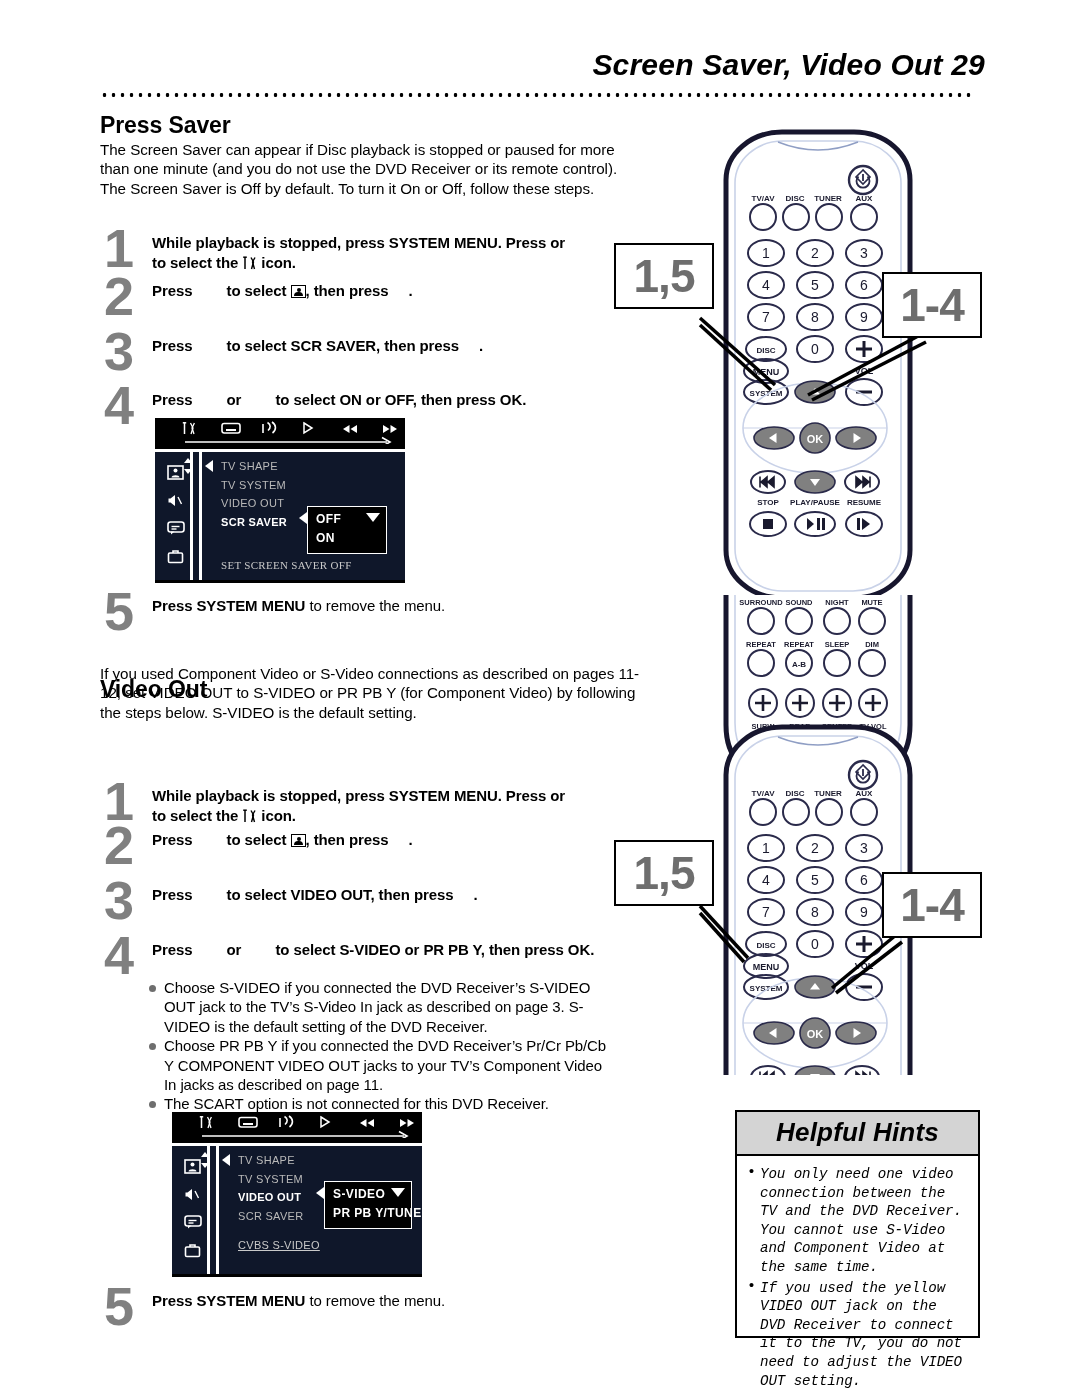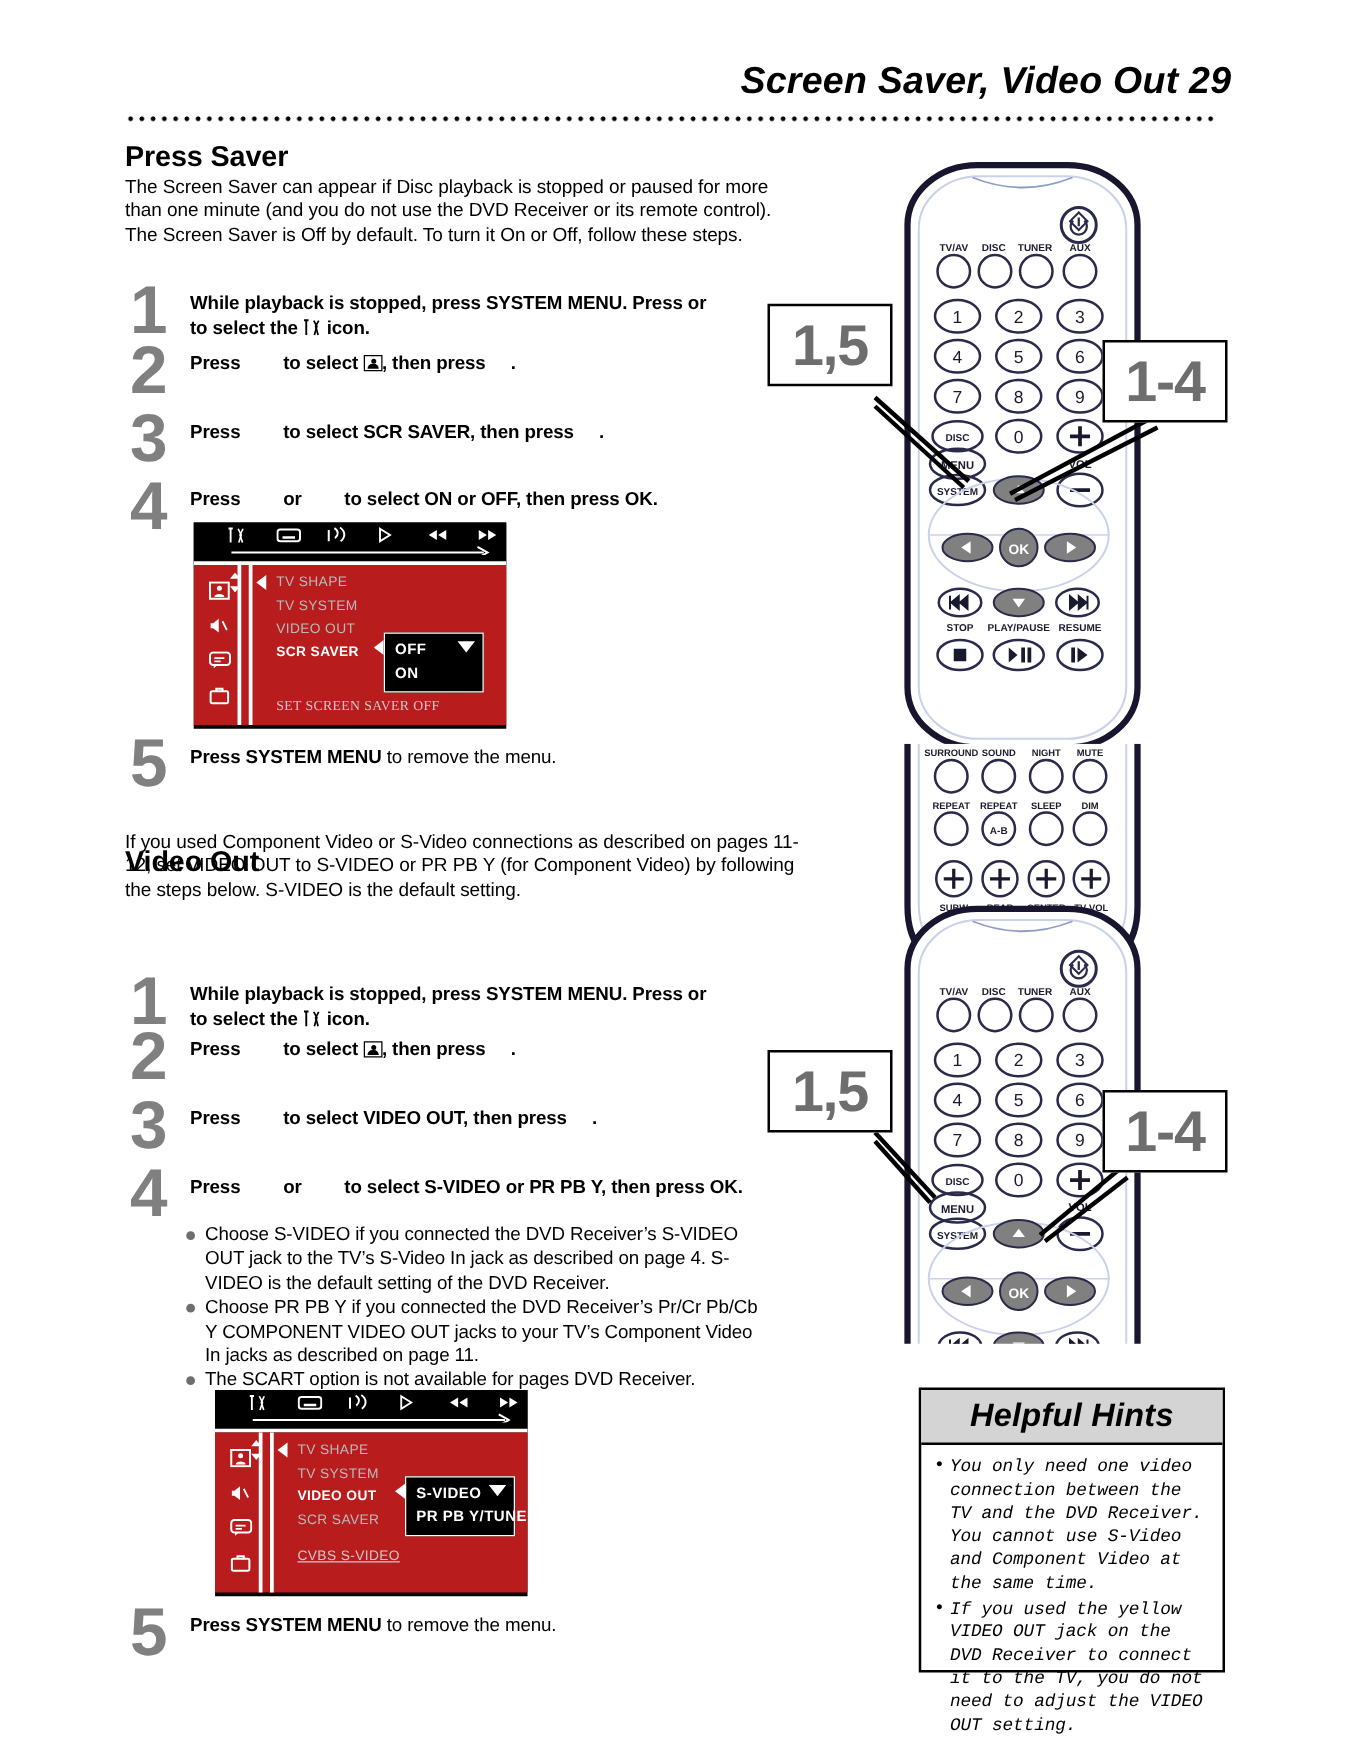--- a/index.html
+++ b/index.html
@@ -83,21 +83,21 @@
     position:relative; width:100%; height:34px; background:#000;
     border-bottom:3px solid #fff; box-sizing:border-box;
   }
   .osd-icons {
     position:absolute; left:26px; top:3px; display:flex; gap:20px; align-items:center;
   }
   .osd-icons .oi { width:20px; height:16px; position:relative; }
   .osd-arrow-h {
     position:absolute; left:30px; bottom:5px; right:6px; height:9px;
   }
-  .osd-body { position:relative; width:100%; background:#b91c1c; }
+  .osd-body { position:relative; width:100%; background:#0f172a; }
   .osd-side {
     position:absolute; left:0; top:0; width:44px; bottom:0;
     display:flex; flex-direction:column; align-items:center;
     justify-content:space-around; padding:8px 0; box-sizing:border-box;
   }
   .osd-side .si { width:20px; height:18px; position:relative; }
   .osd-vrule {
     position:absolute; top:0; bottom:0; width:3px; background:#fff;
   }
   .osd-list { position:absolute; font-size:11px; color:#b9b9b9; letter-spacing:0.3px; }
@@ -507,23 +507,23 @@
   </div>
 
   <div class="step" style="left:104px; top:932px; width:520px;">
     <div class="step-num">4</div>
     <div class="step-body">
       <span>Press </span><span class="gapbtn"></span><span> or </span><span class="gapbtn"></span><span> to select </span><span>S-VIDEO</span><span> or </span><span>PR PB Y</span><span>, then press </span><span>OK</span><span>.</span>
     </div>
   </div>
 
   <div class="bullets" style="left:148px; top:978px;">
-    <div class="bi">Choose S-VIDEO if you connected the DVD Receiver’s S-VIDEO OUT jack to the TV’s S-Video In jack as described on page 4. S-VIDEO is the default setting of the DVD Receiver.</div>
+    <div class="bi">Choose S-VIDEO if you connected the DVD Receiver’s S-VIDEO OUT jack to the TV’s S-Video In jack as described on page 3. S-VIDEO is the default setting of the DVD Receiver.</div>
     <div class="bi">Choose PR PB Y if you connected the DVD Receiver’s Pr/Cr Pb/Cb Y COMPONENT VIDEO OUT jacks to your TV’s Component Video In jacks as described on page 11.</div>
-    <div class="bi">The SCART option is not available for pages DVD Receiver.</div>
+    <div class="bi">The SCART option is not connected for this DVD Receiver.</div>
   </div>
 
   <div class="osd" style="left:172px; top:1112px; width:250px; height:165px;">
     <div class="osd-top">
       <div class="osd-icons">
         <span class="oi">
           <svg width="16" height="15" viewBox="0 0 16 15">
               <path d="M3.5 1.5 L3.5 13" stroke="#fff" stroke-width="1.5" fill="none"></path>
               <path d="M1.8 1.8 L5.2 1.8" stroke="#fff" stroke-width="1.5"></path>
               <path d="M9.5 2 L12 7 L10 13" stroke="#fff" stroke-width="1.3" fill="none"></path>

